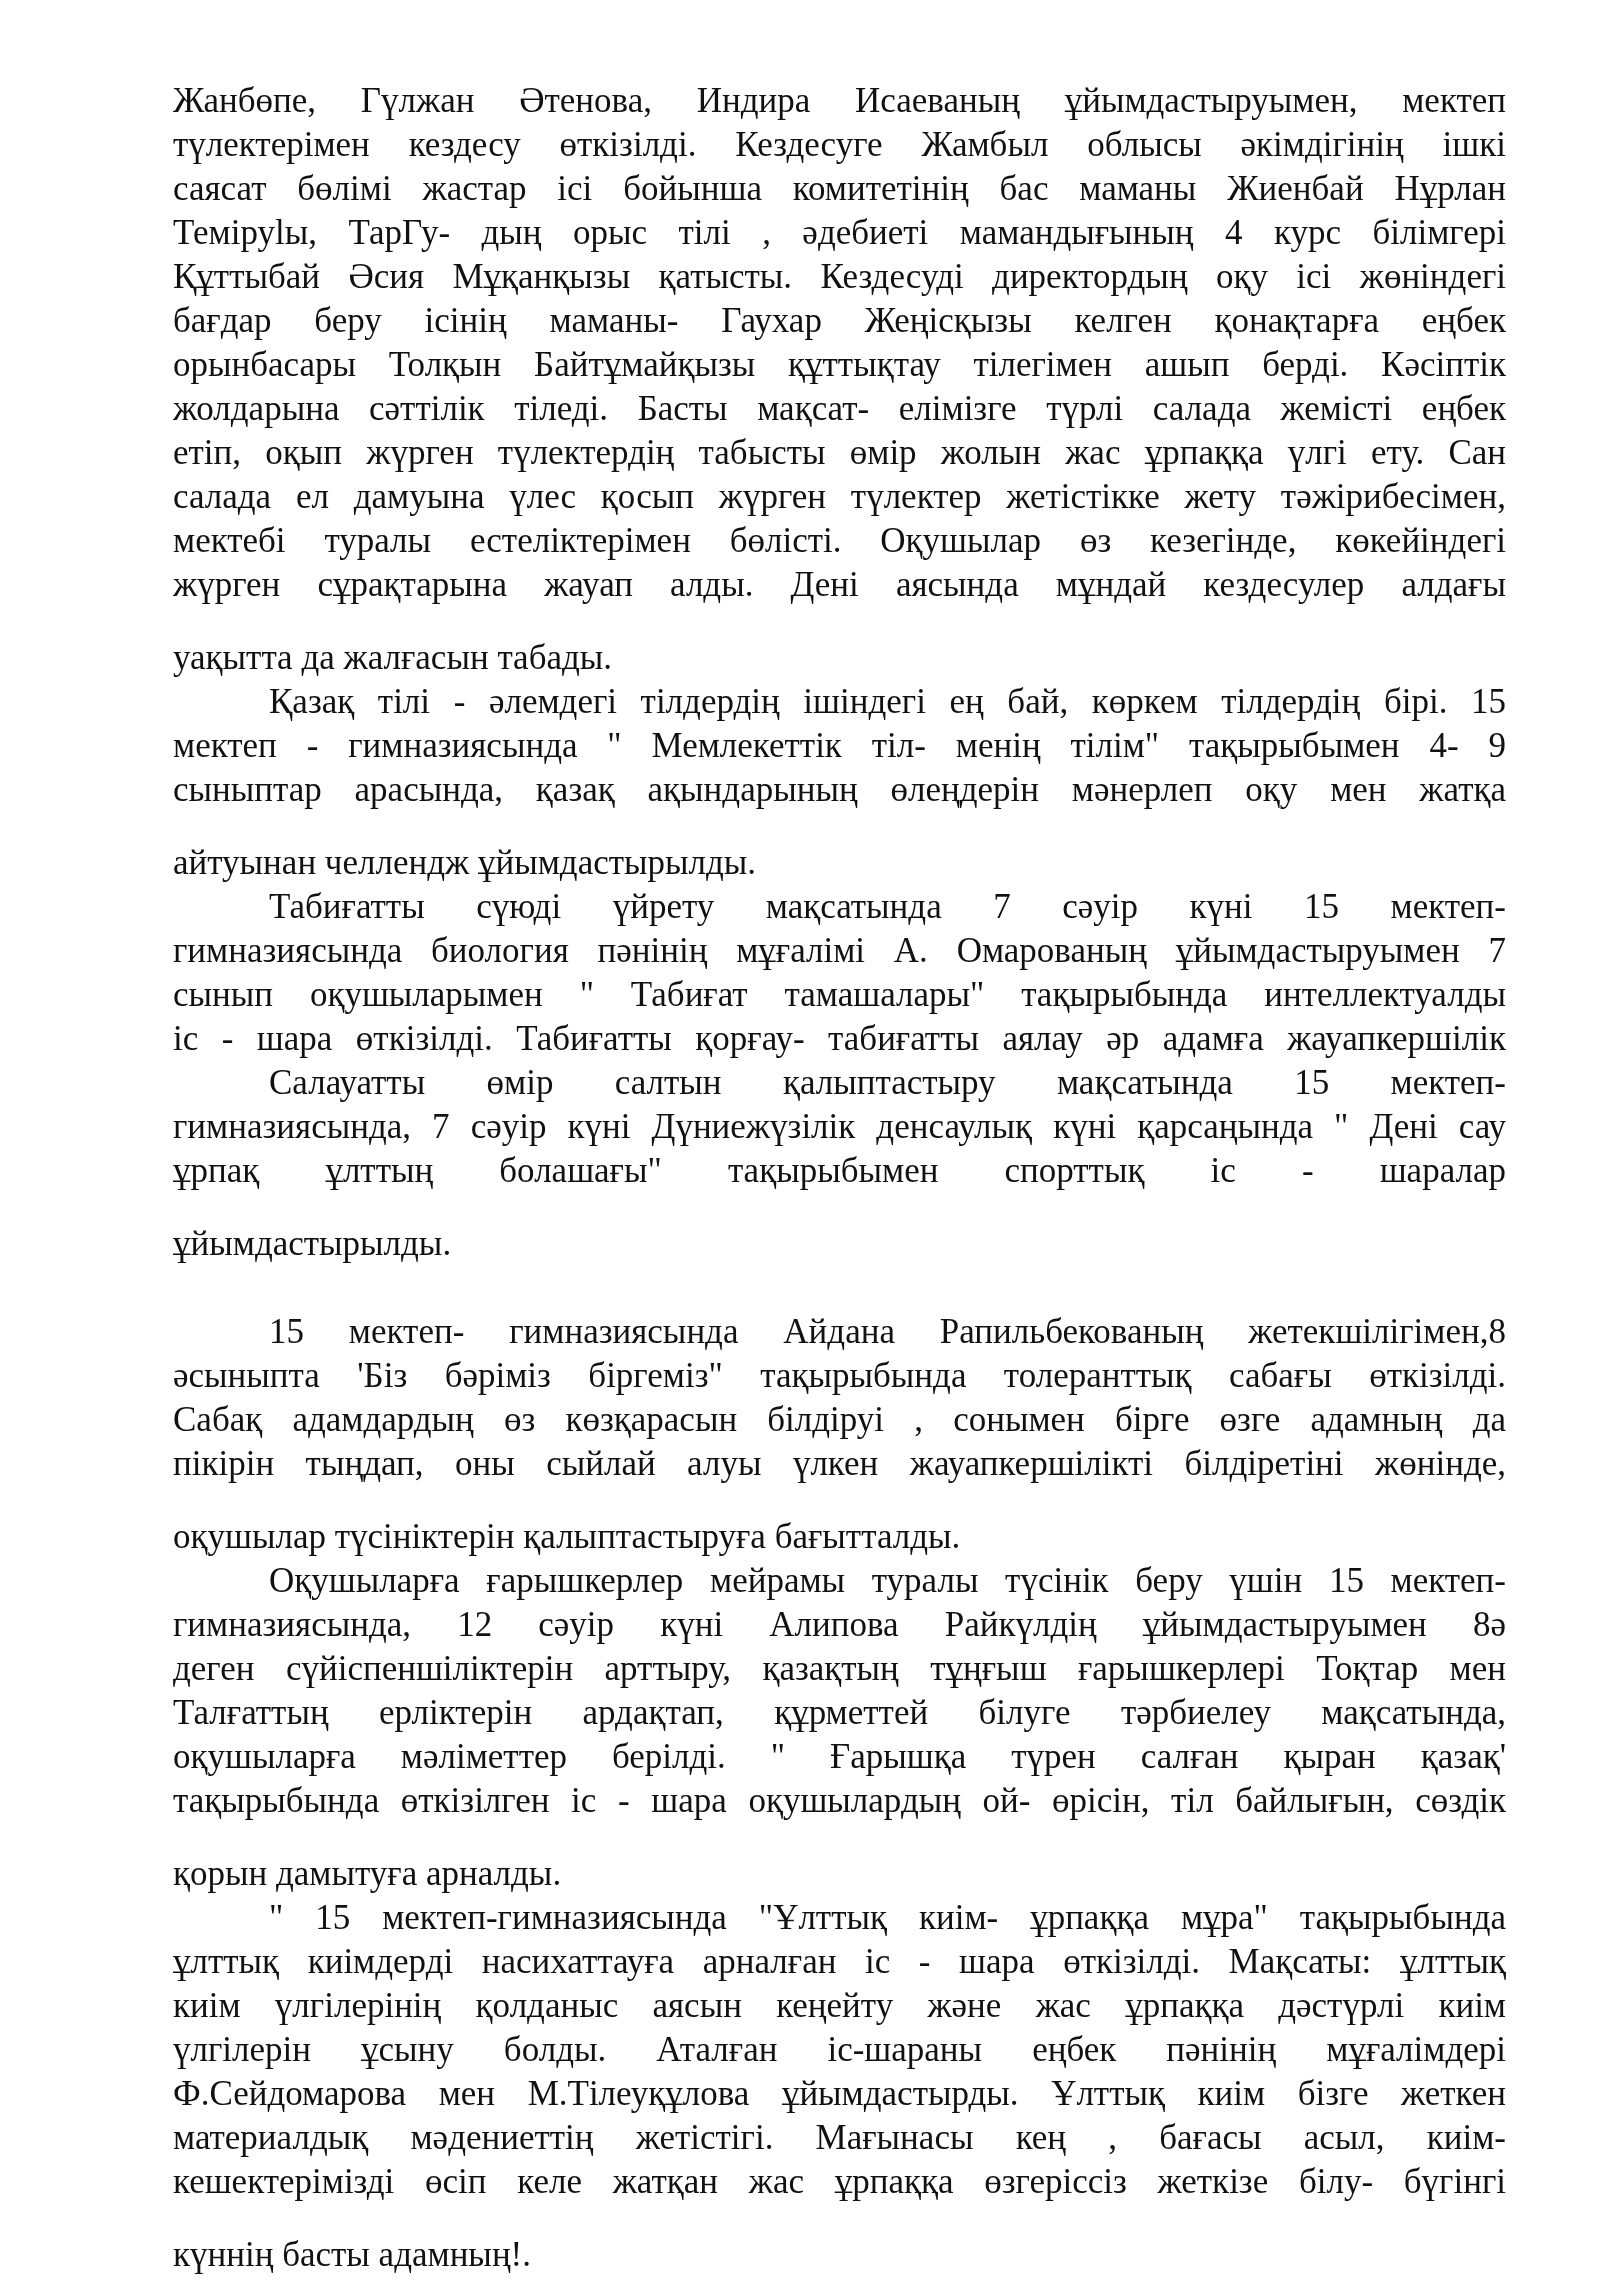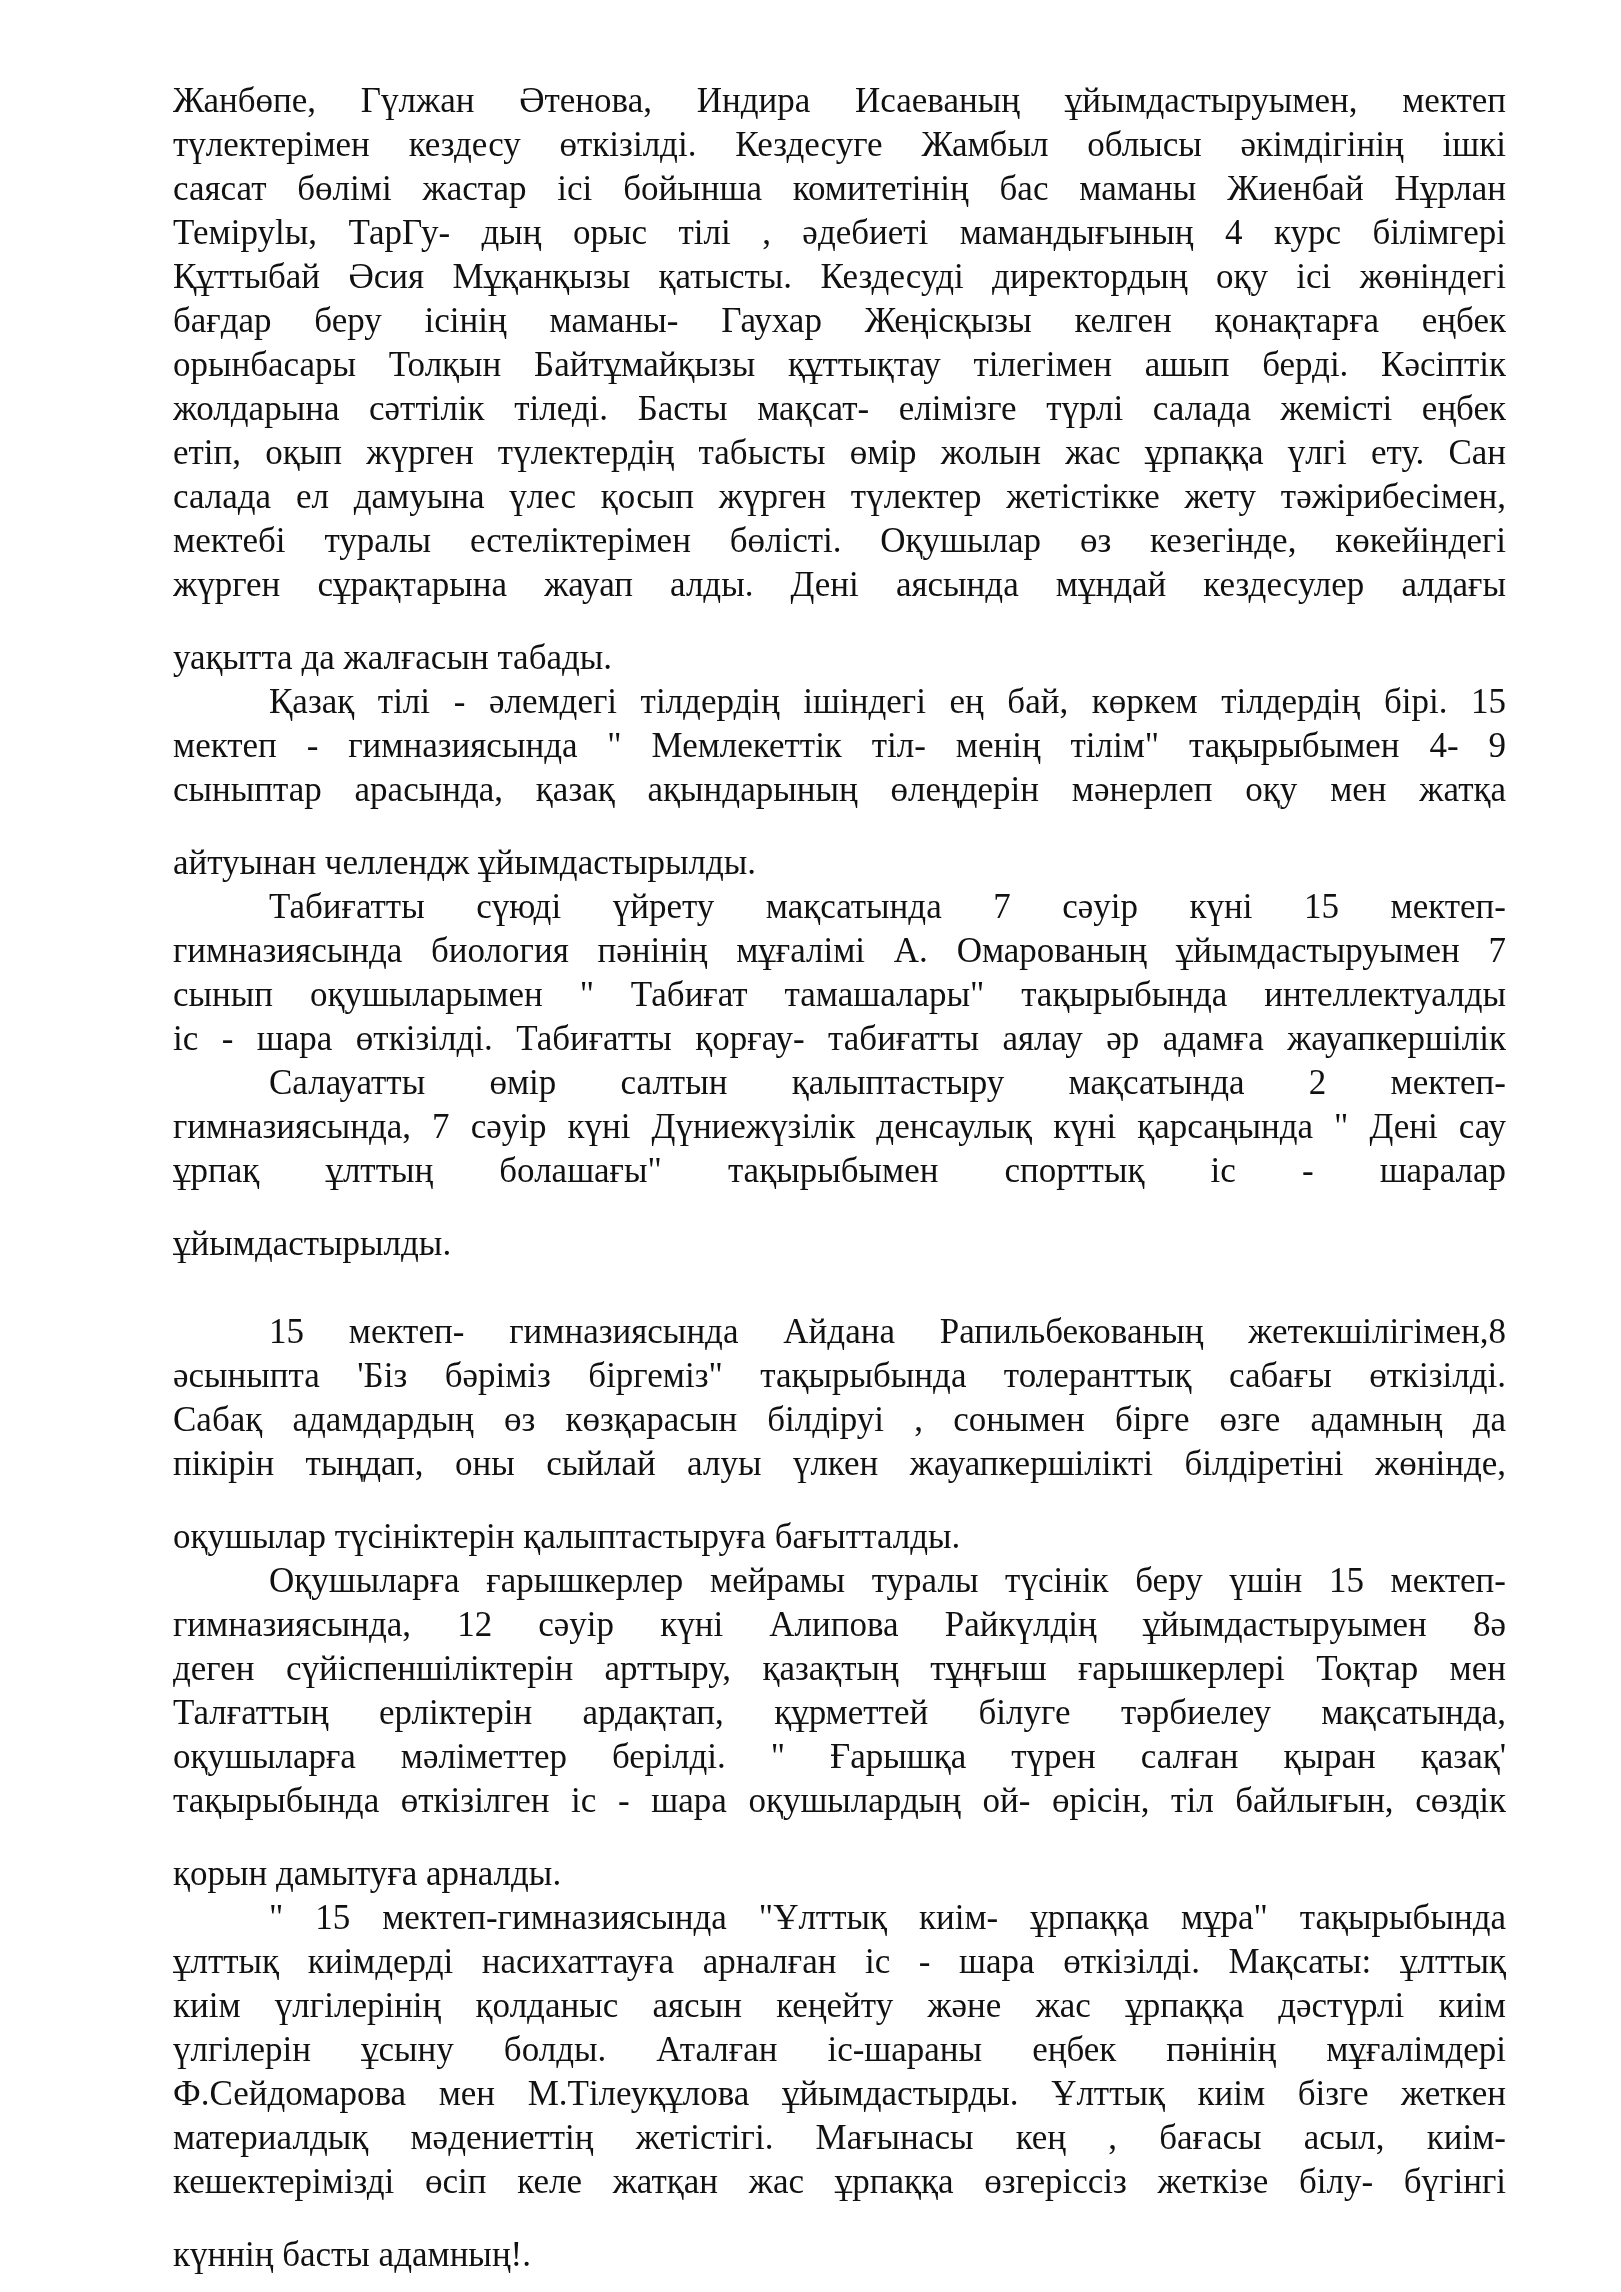--- a/index.html
+++ b/index.html
@@ -75,21 +75,21 @@
   </div>
 
   <div class="para">
     <span class="line indent">Табиғатты сүюді үйрету мақсатында 7  сәуір  күні 15 мектеп-</span>
     <span class="line">гимназиясында биология пәнінің мұғалімі  А. Омарованың ұйымдастыруымен 7</span>
     <span class="line">сынып оқушыларымен  " Табиғат тамашалары"  тақырыбында  интеллектуалды</span>
     <span class="line">іс - шара өткізілді. Табиғатты қорғау- табиғатты аялау әр адамға жауапкершілік</span>
   </div>
 
   <div class="para">
-    <span class="line indent">Салауатты өмір салтын қалыптастыру мақсатында 2 мектеп-</span>
+    <span class="line indent">Салауатты өмір салтын қалыптастыру мақсатында 15 мектеп-</span>
     <span class="line">гимназиясында, 7 сәуір күні  Дүниежүзілік денсаулық күні қарсаңында " Дені сау</span>
     <span class="line">ұрпақ ұлттың болашағы"  тақырыбымен спорттық іс - шаралар</span>
     <span class="line last">ұйымдастырылды.</span>
   </div>
 
   <div class="gap"></div>
 
   <div class="para">
     <span class="line indent">15 мектеп- гимназиясында Айдана Рапильбекованың жетекшілігімен,8</span>
     <span class="line">әсыныпта 'Біз бәріміз біргеміз" тақырыбында  толеранттық сабағы өткізілді.</span>

